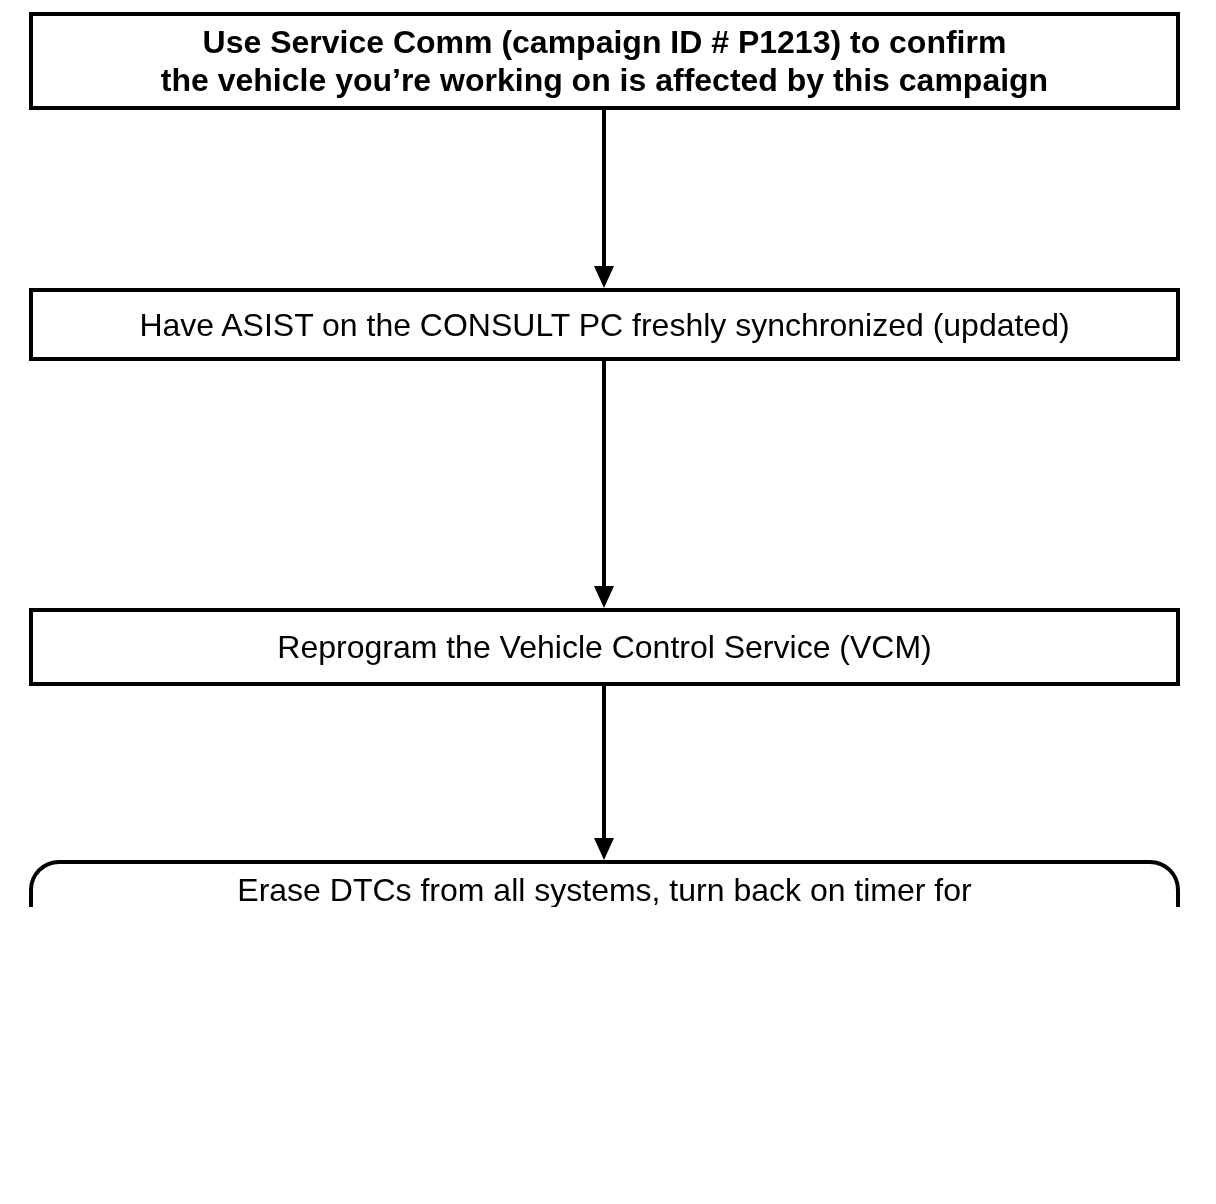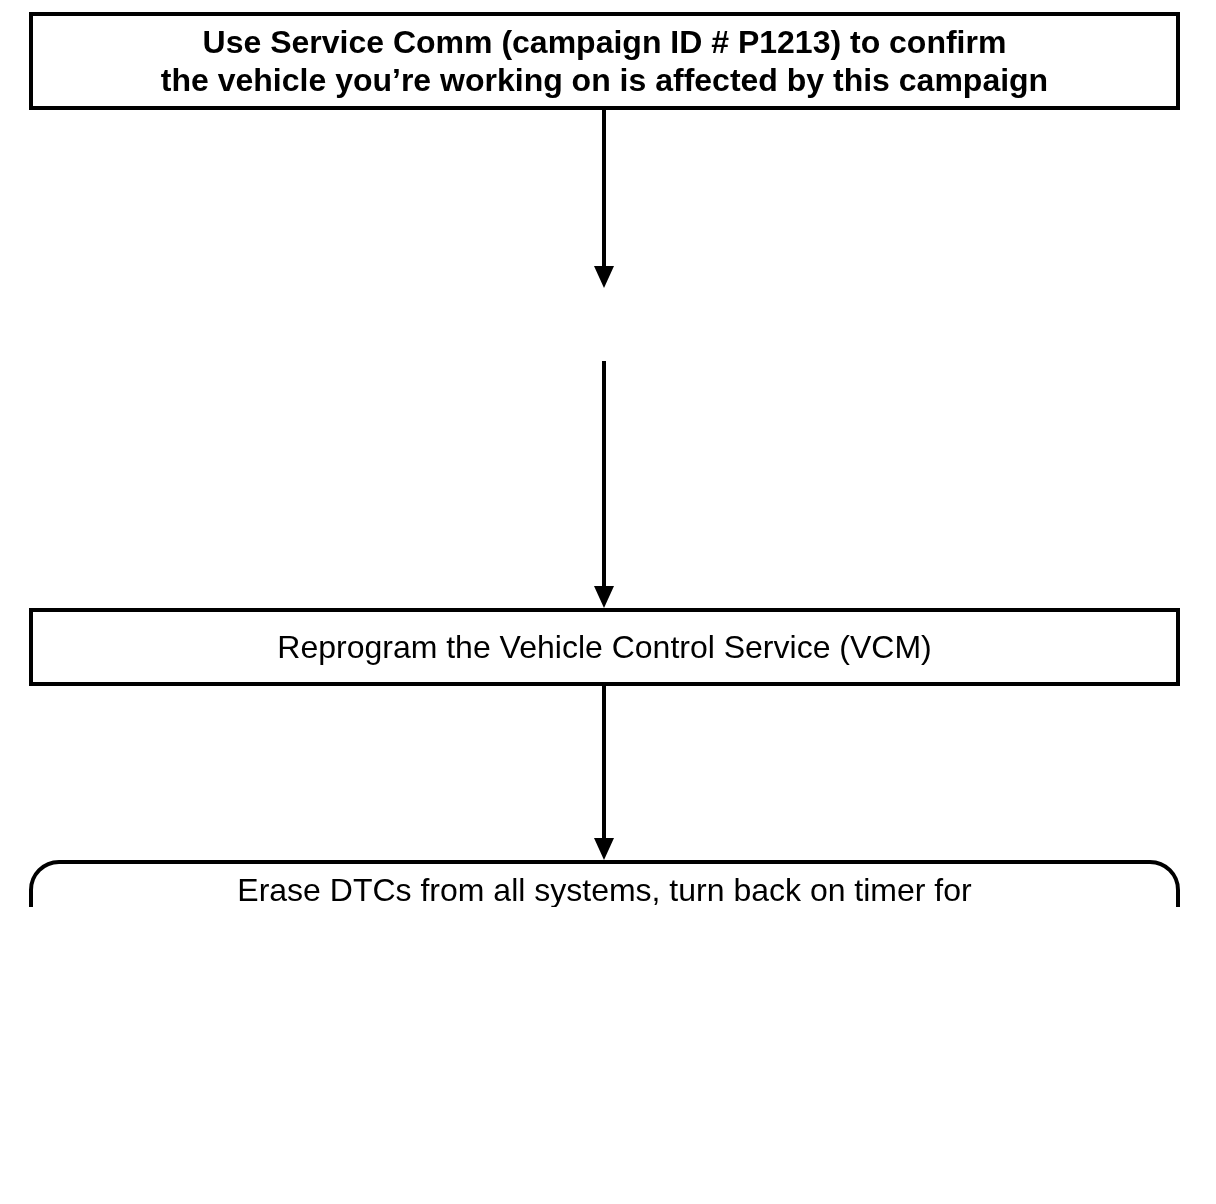--- a/index.html
+++ b/index.html
@@ -73,20 +73,23 @@
   <div class="node box1">
     <div class="node-label bold">Use Service Comm (campaign ID # P1213) to confirm
 the vehicle you’re working on is affected by this campaign</div>
   </div>
 
   <div class="arrow arrow1">
     <div class="arrow-line"></div>
     <div class="arrow-head"></div>
   </div>
 
+  <div class="node box2">
+    <div class="node-label">Have ASIST on the CONSULT PC freshly synchronized (updated)</div>
+  </div>
 
   <div class="arrow arrow2">
     <div class="arrow-line"></div>
     <div class="arrow-head"></div>
   </div>
 
   <div class="node box3">
     <div class="node-label">Reprogram the Vehicle Control Service (VCM)</div>
   </div>
 

